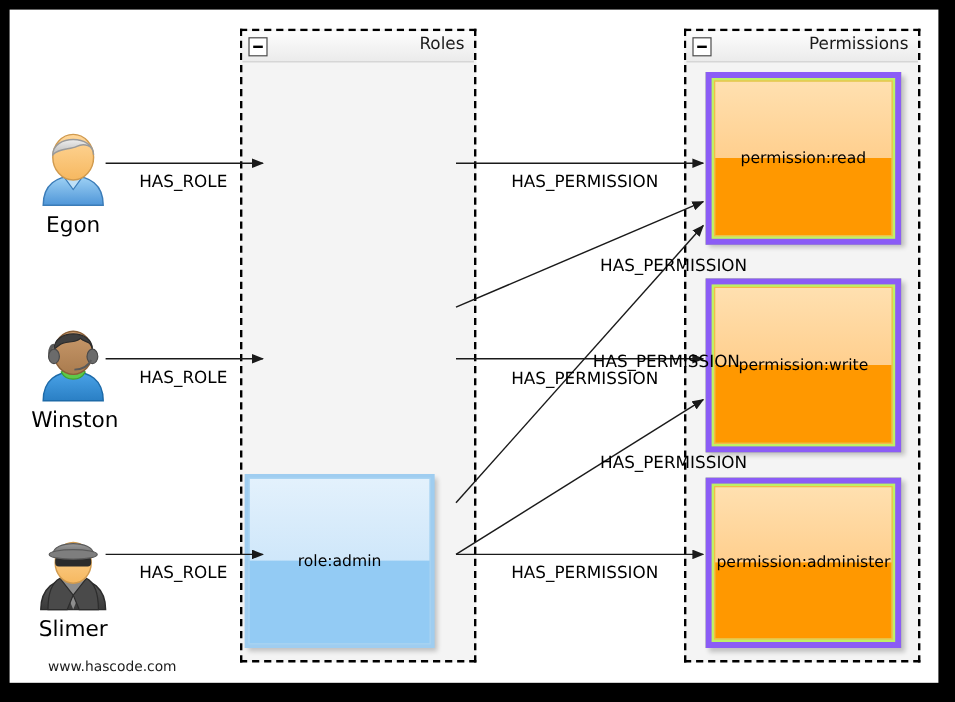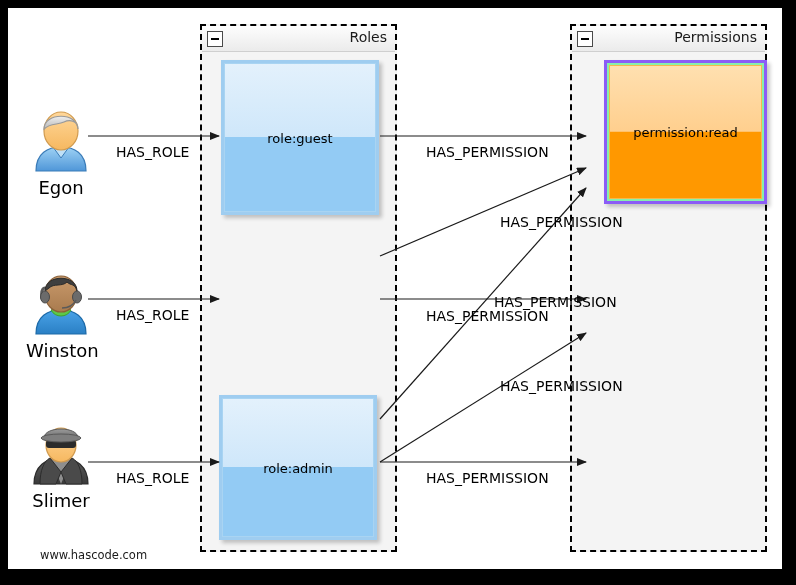--- a/index.html
+++ b/index.html
@@ -93,23 +93,22 @@
   }
   .node.blue {
     border: 1px solid #9fcdf0;
     background: #9fcdf0;
   }
   .node.blue .node-inner {
     border: 1px solid #a9d4f2;
     background: linear-gradient(to bottom, #e3f1fc 0%, #cfe7fa 49.5%, #93cbf4 50%, #93cbf4 100%);
   }
   .node.orange {
-    border: 3px solid #8b5cf6;
-    background: #86efac;
-    margin-left: 16px;
+    border: 5px solid #8b5cf6;
+    background: #bef264;
   }
   .node.orange .node-inner {
     border: 1px solid #f7b84b;
     background: linear-gradient(to bottom, #ffe0b0 0%, #ffcf8e 49.5%, #ff9800 50%, #ff9800 100%);
   }
   .actor {
     position: absolute;
   }
   .actor-name {
     position: absolute;
@@ -155,33 +154,38 @@
     </div>
   </div>
 
   <div class="pkg" id="pkg-permissions" style="left: 562px; top: 16px; width: 197px; height: 528px;">
     <div class="pkg-header">
       <div class="collapse-btn"></div>
       <div class="pkg-title">Permissions</div>
     </div>
   </div>
 
-  <div class="node blue" id="node-role-guest" style="left: 213px; top: 52px; width: 158px; height: 155px;">
-    <div class="node-inner">
-      <div class="node-label">role:guest</div>
-    </div>
-  </div>
-  <div class="node blue" id="node-role-admin" style="left: 211px; top: 387px; width: 158px; height: 145px; text-decoration: underline;">
+  <div class="node blue" id="node-role-admin" style="left: 196px; top: 387px; width: 158px; height: 145px; text-decoration: underline;">
     <div class="node-inner">
       <div class="node-label">role:admin</div>
     </div>
   </div>
   <div class="node orange" id="node-perm-read" style="left: 580px; top: 52px; width: 163px; height: 144px;">
     <div class="node-inner">
       <div class="node-label">permission:read</div>
+    </div>
+  </div>
+  <div class="node orange" id="node-perm-write" style="left: 580px; top: 224px; width: 163px; height: 145px;">
+    <div class="node-inner">
+      <div class="node-label">permission:write</div>
+    </div>
+  </div>
+  <div class="node orange" id="node-perm-admin" style="left: 580px; top: 390px; width: 163px; height: 142px;">
+    <div class="node-inner">
+      <div class="node-label">permission:administer</div>
     </div>
   </div>
 
   <div class="actor" id="actor-egon" style="left: 18px; top: 95px; width: 70px;">
     <svg width="70" height="70" viewBox="0 0 70 70">
       <defs>
         <linearGradient id="egonFace" x1="0" y1="0" x2="0" y2="1">
           <stop offset="0%" stop-color="#ffd79a"></stop>
               <stop offset="100%" stop-color="#f6b860"></stop>
         </linearGradient>
@@ -219,21 +223,21 @@
       <ellipse cx="35" cy="28" rx="16" ry="18" fill="url(#winFace)" stroke="#8a6038" stroke-width="1.2"></ellipse>
       <path d="M19 25 C19 8 51 8 51 25 C49 17 45 20 41 16 C36 21 28 17 23 22 Z" fill="#3f3f3f" stroke="#2b2b2b" stroke-width="1"></path>
       <path d="M19 22 C15 22 14 34 19 35" fill="none" stroke="#5a5a5a" stroke-width="3"></path>
       <ellipse cx="19" cy="31" rx="4.5" ry="6" fill="#6b6b6b" stroke="#4a4a4a" stroke-width="1"></ellipse>
       <ellipse cx="51" cy="31" rx="4.5" ry="6" fill="#6b6b6b" stroke="#4a4a4a" stroke-width="1"></ellipse>
       <path d="M50 34 C47 40 41 42 36 42" fill="none" stroke="#5a5a5a" stroke-width="1.6"></path>
     </svg>
     <div class="actor-name">Winston</div>
   </div>
 
-  <div class="actor" id="actor-slimer" style="left: 18px; top: 408px; width: 70px;">
+  <div class="actor" id="actor-slimer" style="left: 18px; top: 432px; width: 70px;">
     <svg width="70" height="70" viewBox="0 0 70 70">
       <defs>
         <linearGradient id="slimFace" x1="0" y1="0" x2="0" y2="1">
           <stop offset="0%" stop-color="#ffd79a"></stop>
               <stop offset="100%" stop-color="#f6b860"></stop>
         </linearGradient>
         <linearGradient id="slimCoat" x1="0" y1="0" x2="0" y2="1">
           <stop offset="0%" stop-color="#5c5c5c"></stop>
               <stop offset="100%" stop-color="#3a3a3a"></stop>
         </linearGradient>

